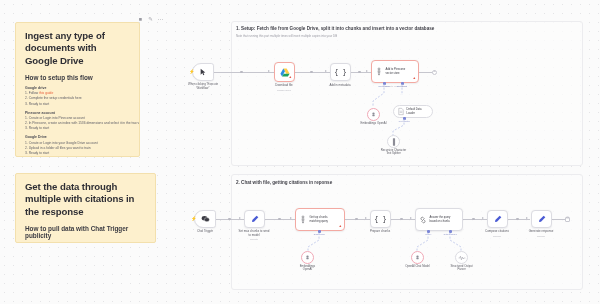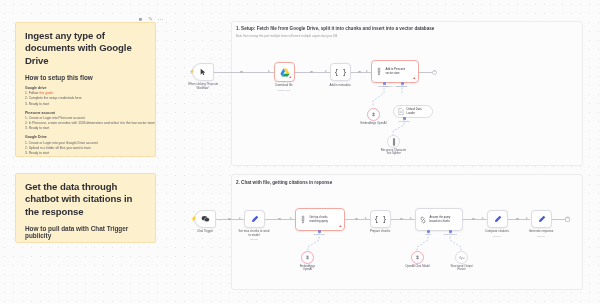--- a/index.html
+++ b/index.html
@@ -173,21 +173,21 @@
 <body>
 
 <div class="canvas">
 
   <div class="sticky-toolbar" style="left:137px; top:16px;">
     <span class="tb-btn">■</span>
     <span class="tb-btn">✎</span>
     <span class="tb-btn">⋯</span>
   </div>
 
-  <div class="sticky" style="left:15px; top:22px; width:141px; height:135px;">
+  <div class="sticky" style="left:15px; top:22px; width:125px; height:135px;">
     <div class="note-h1">Ingest any type of documents with Google Drive</div>
     <div class="note-h2">How to setup this flow</div>
 
     <div class="note-h3">Google drive</div>
     <div class="note-li">
       <span>1.</span>
       <span>Follow </span><a href="#">this guide</a>
     </div>
     <div class="note-li">
       <span>2.</span>
@@ -222,21 +222,21 @@
       <span>Upload in a folder all files you want to train</span>
     </div>
     <div class="note-li">
       <span>3.</span>
       <span>Ready to start</span>
     </div>
 
   </div>
 
   <div class="sticky" style="left:15px; top:173px; width:141px; height:70px;">
-    <div class="note-h1">Get the data through chatbot with citations in the response</div>
+    <div class="note-h1">Get the data through multiple with citations in the response</div>
     <div class="note-h2">How to pull data with Chat Trigger publicity</div>
 
   </div>
 
   <div class="section" style="left:231px; top:21px; width:352px; height:145px;"></div>
   <div class="section-title" style="left:236px; top:26px;">1. Setup: Fetch file from Google Drive, split it into chunks and insert into a vector database</div>
   <div class="section-sub" style="left:236px; top:34px;">Note that running this part multiple times will insert multiple copies into your DB</div>
 
   <div class="wire" style="left:214px; top:72px; width:60px;"></div>
   <div class="wire-dot" style="left:240px; top:70.7px;"></div>

